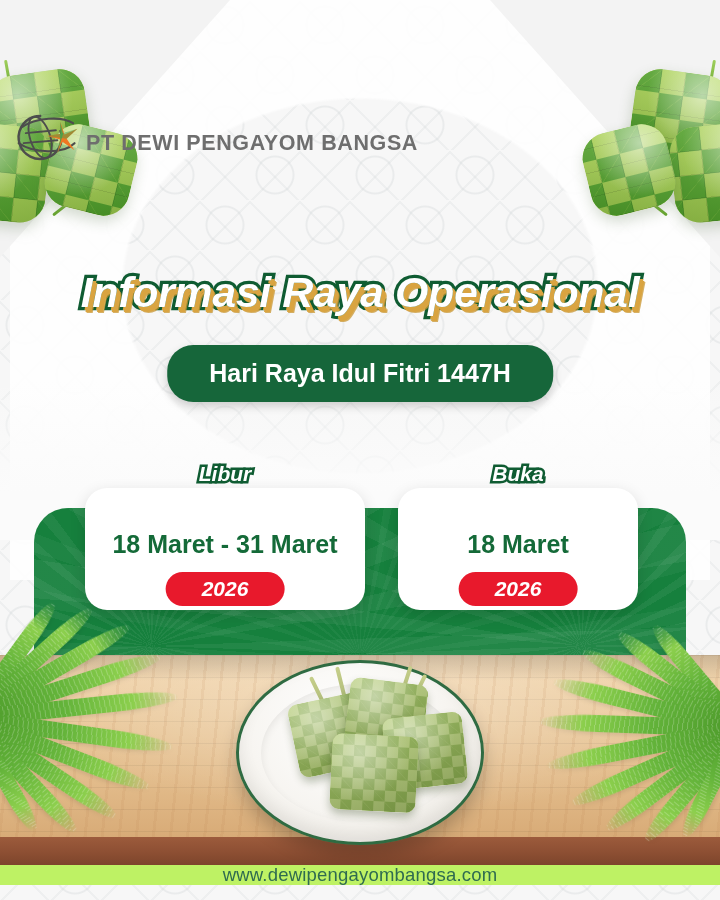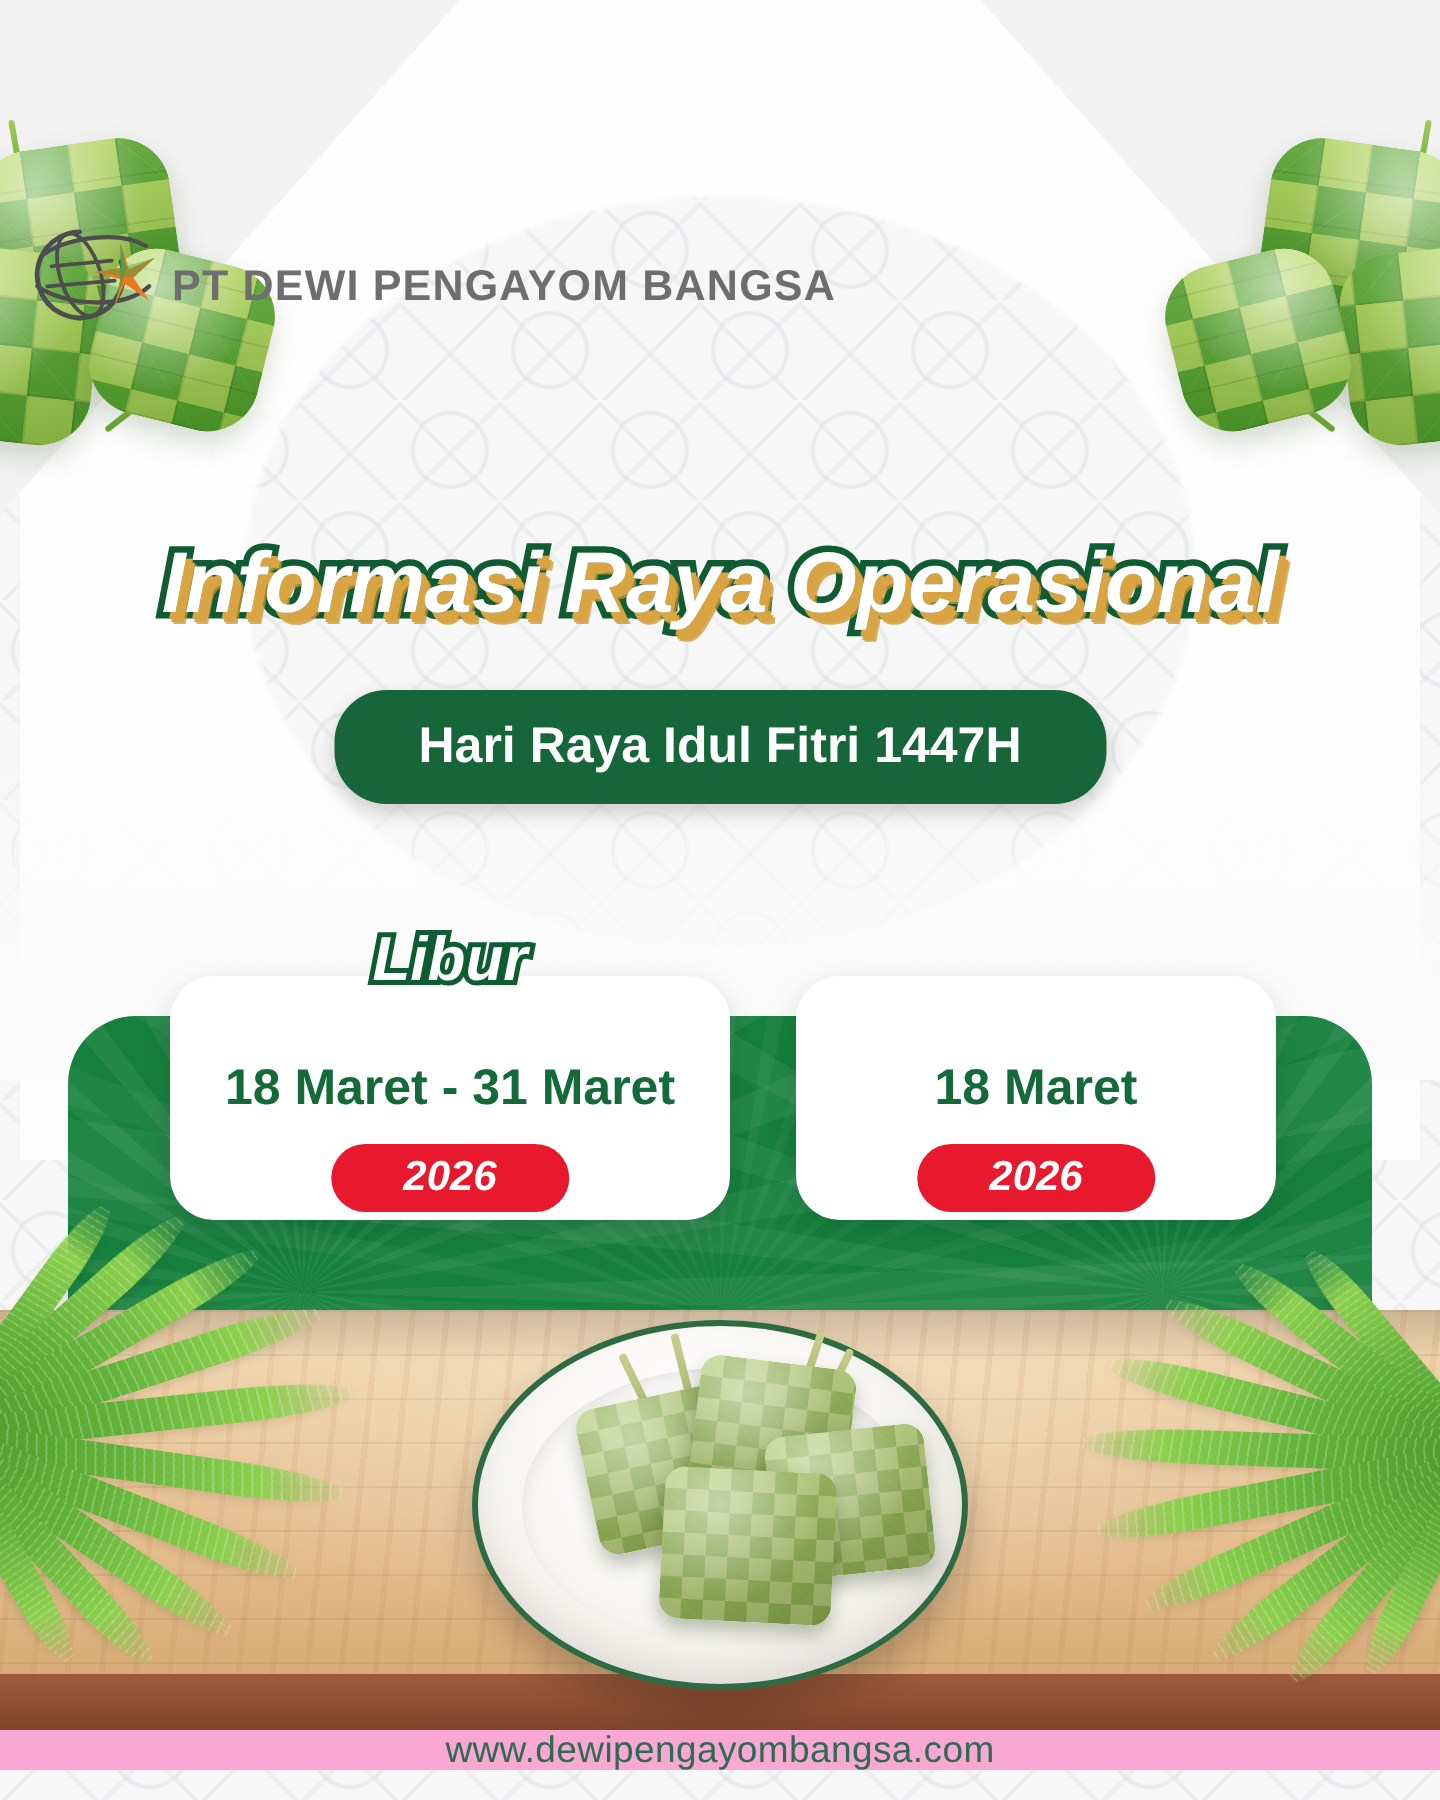--- a/index.html
+++ b/index.html
@@ -158,21 +158,21 @@
     border-radius:22px;
     box-shadow:0 5px 16px rgba(0,0,0,.14);
     height:122px;
   }
   .card-libur { left:85px;  width:280px; }
   .card-buka  { left:398px; width:240px; }
 
   .card-heading {
     position:absolute; left:0; right:0; top:-26px;
     text-align:center;
-    font-size:31px; font-weight:bold; font-style:italic;
+    font-size:21px; font-weight:bold; font-style:italic;
     color:#ffffff;
     -webkit-text-stroke:5px #0f5c32;
     paint-order:stroke fill;
     text-shadow:
        2px 3px 0 #e3b css,
        2px 3px 0 #e3b85a,
        3px 4px 0 rgba(200,150,50,.7);
   }
   .card-date {
     position:absolute; left:0; right:0; top:42px;
@@ -278,21 +278,21 @@
     transform-origin:bottom center;
   }
   .st1 { left:96px;  top:8px;  height:60px; transform:rotate(-26deg); }
   .st2 { left:112px; top:2px;  height:66px; transform:rotate(-14deg); }
   .st3 { left:150px; top:0px;  height:64px; transform:rotate(18deg); }
   .st4 { left:160px; top:6px;  height:56px; transform:rotate(26deg); }
 
   
   .footer {
     position:absolute; left:0; right:0; top:865px; height:20px;
-    background:#f9a8d4;
+    background:#bef264;
     display:flex; align-items:center; justify-content:center;
   }
   .footer-url {
     font-size:18.5px; color:#2f6b50; letter-spacing:.2px;
   }
 </style>
 </head>
 <body>
 
 <div id="poster">
@@ -430,20 +430,21 @@
       </div>
   </div>
 
   <div class="cards">
     <div class="card card-libur">
       <div class="card-heading">Libur</div>
       <div class="card-date">18 Maret - 31 Maret</div>
       <div class="year-pill">2026</div>
     </div>
     <div class="card card-buka">
+      <div class="card-heading">Buka</div>
       <div class="card-date">18 Maret</div>
       <div class="year-pill">2026</div>
     </div>
   </div>
 
   <div class="footer">
     <span class="footer-url">www.dewipengayombangsa.com</span>
   </div>
 
 </div>

